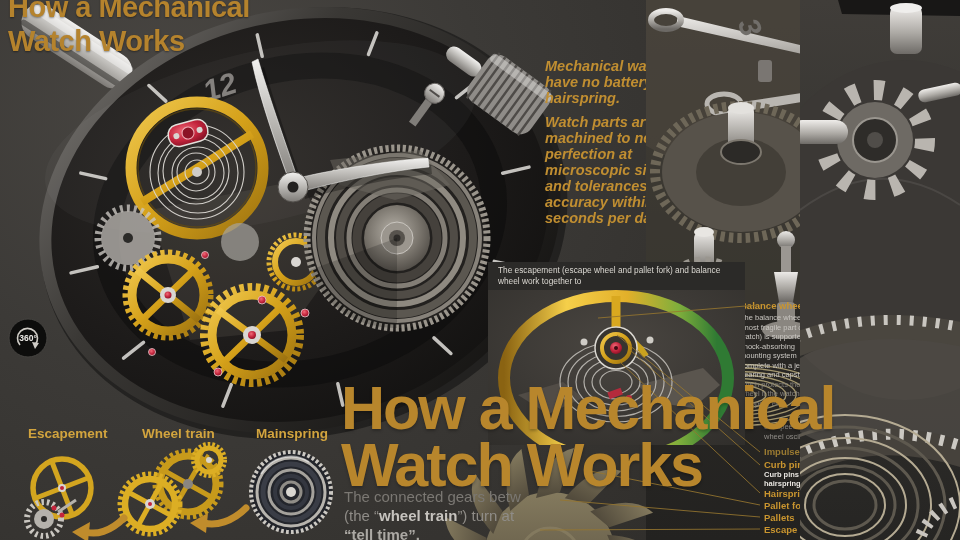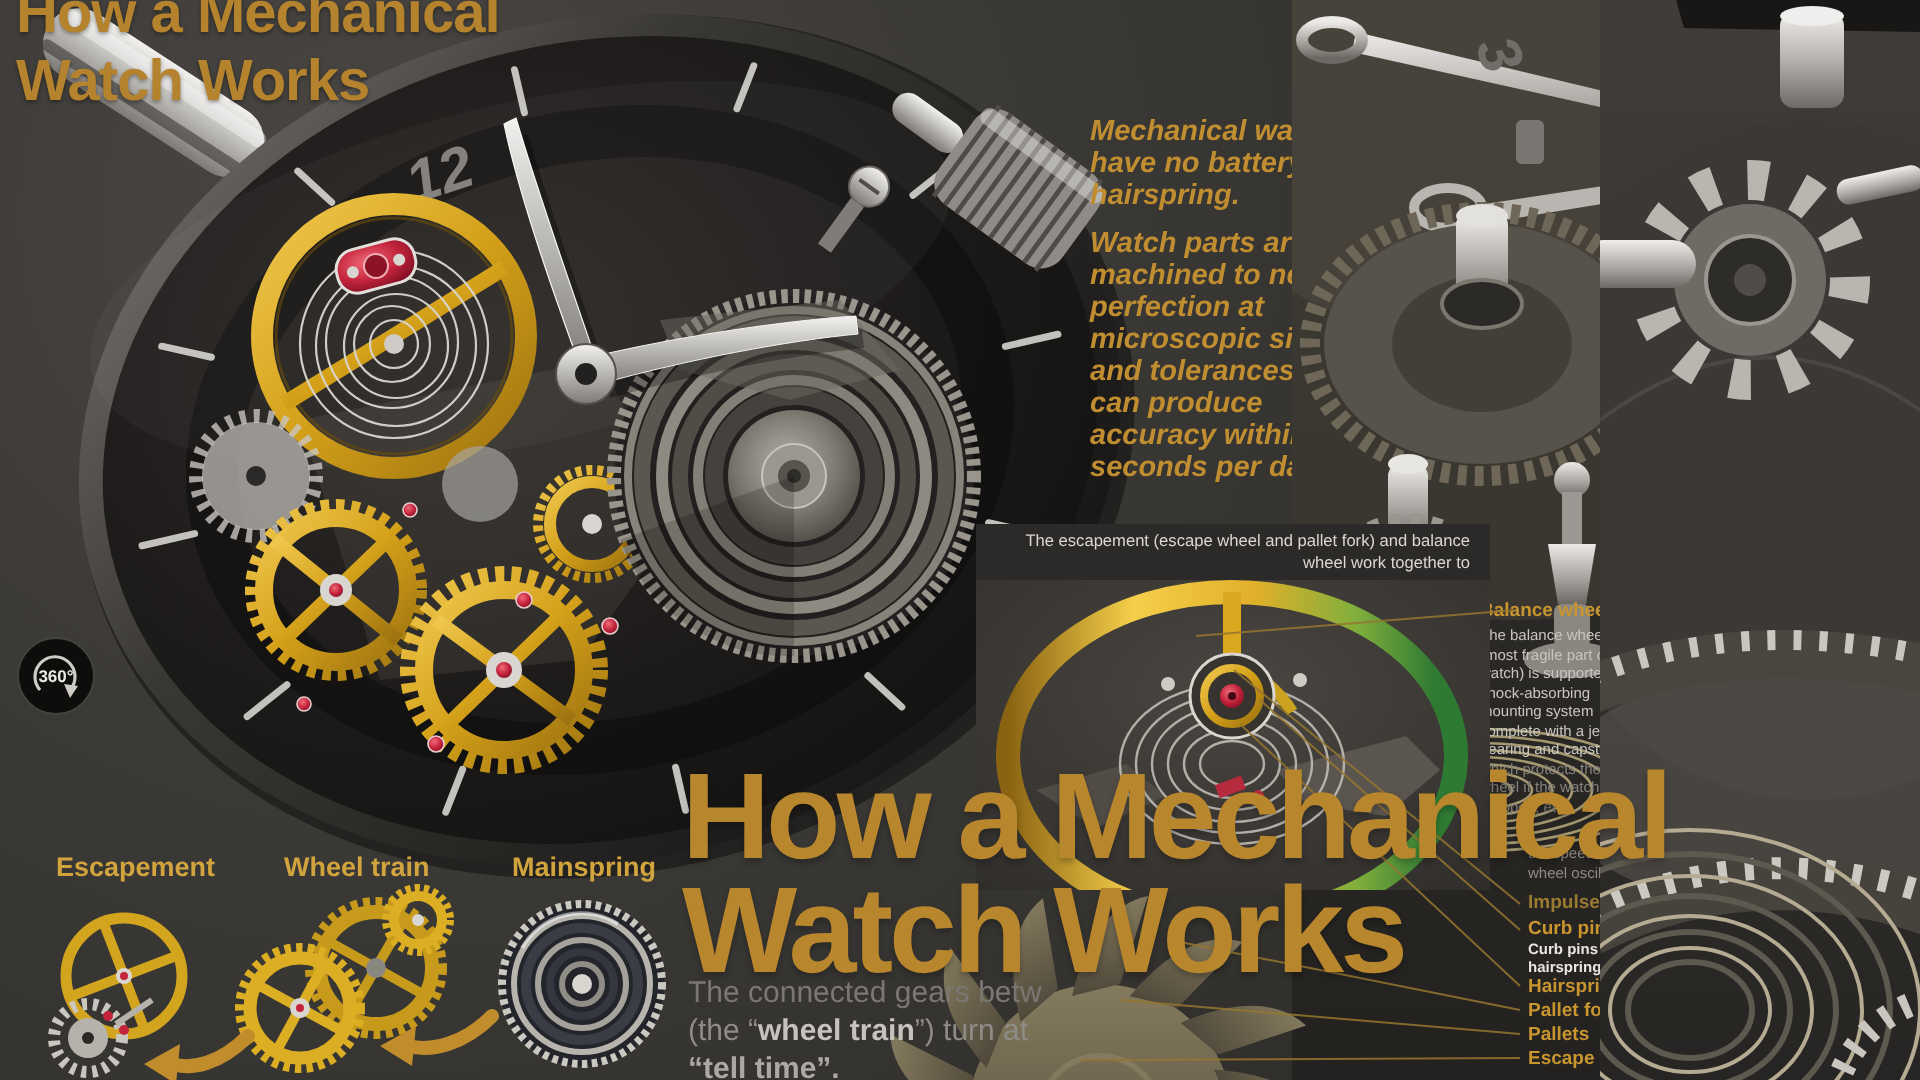--- a/index.html
+++ b/index.html
@@ -21,21 +21,21 @@
     font-size:14.5px;line-height:16px;}
   #intro .ln{white-space:nowrap;display:block;}
   #intro .para2{margin-top:8px;}
   
   .anno{color:#c9952f;font-weight:bold;font-size:9.5px;white-space:nowrap;}
   .desc{color:#c9c6c1;font-size:7.5px;line-height:9.5px;white-space:nowrap;}
   .desc-faded{color:#85827d;}
   .frag{color:#8f8c87;font-size:7.5px;line-height:9.5px;white-space:nowrap;}
   .note{color:#e9e6e1;font-size:7.5px;font-weight:bold;line-height:9.5px;white-space:nowrap;}
   
-  #caption-inset{left:488px;top:262px;width:257px;height:183px;background:#333130;overflow:hidden;text-align:right;}
+  #caption-inset{left:488px;top:262px;width:257px;height:183px;background:#333130;overflow:hidden;}
   #caption-inset .caption{background:#2b2a28;padding:3px 10px 4px;color:#dbd8d2;
      font-size:8.3px;line-height:10.5px;}
   
   #title-main{left:341px;top:380px;color:#b8862c;font-weight:bold;font-size:61px;line-height:.94;
     letter-spacing:-2px;white-space:nowrap;text-shadow:0 2px 3px rgba(0,0,0,.25);}
   #subtitle{left:344px;top:487px;font-size:15px;line-height:1.28;color:#8f8c87;white-space:nowrap;}
   #subtitle .dim{color:#7b7873;}
   #subtitle .b{color:#c6c3be;font-weight:bold;}
   #subtitle .b2{color:#aca9a4;font-weight:bold;}
   
@@ -210,21 +210,20 @@
     <div id="intro" class="abs">
       <span class="ln">Mechanical watches</span>
       <span class="ln">have no battery,</span>
       <span class="ln">hairspring.</span>
       <div class="para2">
         <span class="ln">Watch parts are</span>
         <span class="ln">machined to near</span>
         <span class="ln">perfection at</span>
         <span class="ln">microscopic sizes</span>
         <span class="ln">and tolerances and</span>
-        <span class="ln">can produce</span>
         <span class="ln">accuracy within</span>
         <span class="ln">seconds per day.</span>
       </div>
     </div>
   </div>
 
   <div id="right-panel" class="abs">
     <svg class="abs" style="left:0;top:0" width="154" height="540" viewBox="0 0 154 540">
       <defs>
         <linearGradient id="silverG2" x1="0" y1="0" x2="0" y2="1">

